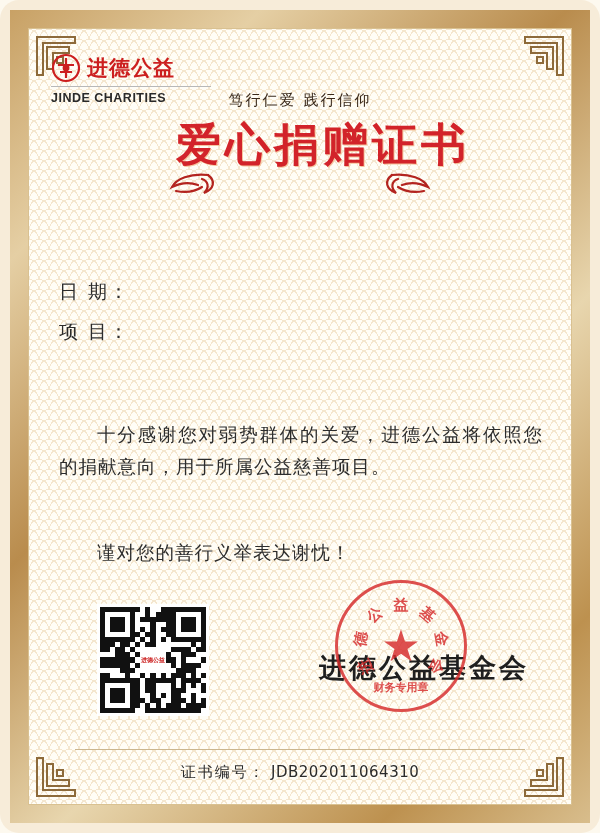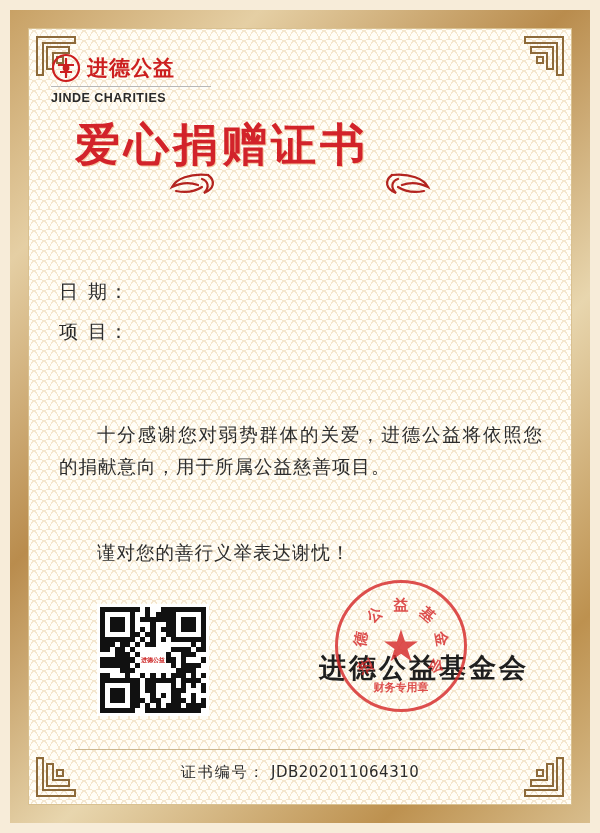--- a/index.html
+++ b/index.html
@@ -6,20 +6,21 @@
   html, body {
     width: 600px; height: 833px;
     font-family: "Liberation Sans", sans-serif;
     background: #fdf9ef;
     overflow: hidden;
   }
   .page {
     position: relative;
     width: 600px; height: 833px;
     background: #f7ecd9;
+    border-radius: 19px;
   }
   
   .frame-outer {
     position: absolute;
     left: 10px; top: 10px; right: 10px; bottom: 10px;
     background: linear-gradient(135deg,#c8a165 0%,#e5cfa4 18%,#b98c4d 40%,#e8d6ae 62%,#bd914f 85%,#d8bd8c 100%);
     padding: 18px;
   }
   .frame-inner {
     position: relative;
@@ -77,20 +78,21 @@
 
   
   .motto {
     position: absolute; top: 62px; left: 0; right: 0;
     text-align: center;
     font-family: "DejaVu Sans", sans-serif;
     font-size: 15px; color: #3a2a1c; letter-spacing: 2px;
   }
   .title-cn {
     position: absolute; top: 86px; left: 0; right: 0;
+    text-align: center;
     font-family: Liberation Mono, monospace;
     font-size: 45px; font-weight: bold;
     color: #d2232a;
     letter-spacing: 4px;
     text-shadow: 1px 1px 0 #f6c6a0;
     padding-left: 46px;
   }
   .title-en {
     position: absolute; top: 148px; left: 0; right: 0;
     text-align: center;
@@ -262,20 +264,21 @@
                 <path d="M15 5 V25 M7 12 H23 M9 19 H21" stroke="#cc1f1f" stroke-width="2.2" fill="none"></path>
                 <circle cx="15" cy="15" r="3.4" fill="#cc1f1f"></circle>
               </svg>
             </span>
             <span class="logo-cn">进德公益</span>
           </div>
           <div class="logo-rule"></div>
           <div class="logo-en" style="text-transform:uppercase;">Jinde Charities</div>
         </div>
 
+        <div class="motto">笃行仁爱  践行信仰</div>
         <div class="title-cn">爱心捐赠证书</div>
 
         <div class="flourish">
           <svg width="420" height="34" viewBox="0 0 420 34">
             <g fill="none" stroke="#b3241f" stroke-width="2.2" stroke-linecap="round">
               <path d="M118 8 C100 6 86 12 82 20 C90 16 100 15 108 18"></path>
               <path d="M118 8 C126 14 124 22 114 26 C120 20 118 14 112 12"></path>
               <path d="M86 24 C96 26 106 24 112 20"></path>
               <path d="M302 8 C320 6 334 12 338 20 C330 16 320 15 312 18"></path>
               <path d="M302 8 C294 14 296 22 306 26 C300 20 302 14 308 12"></path>

